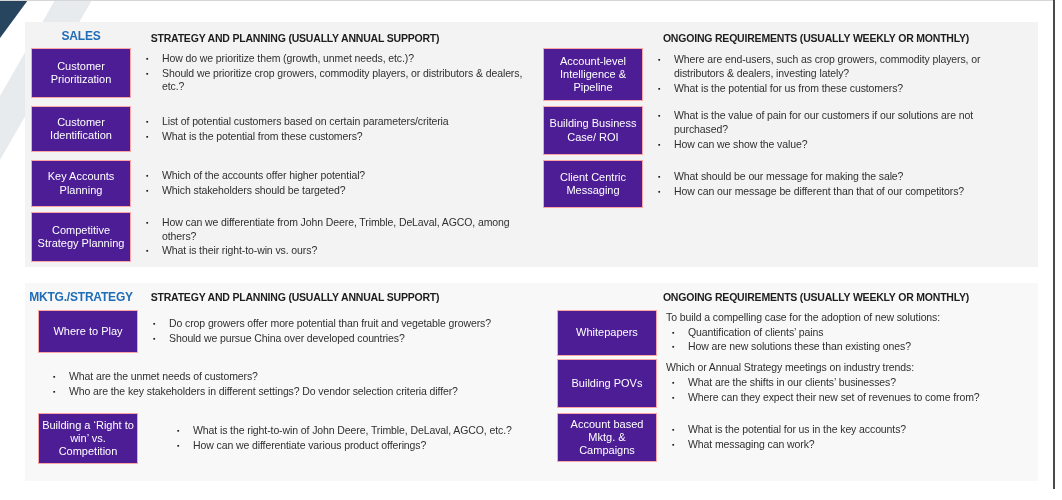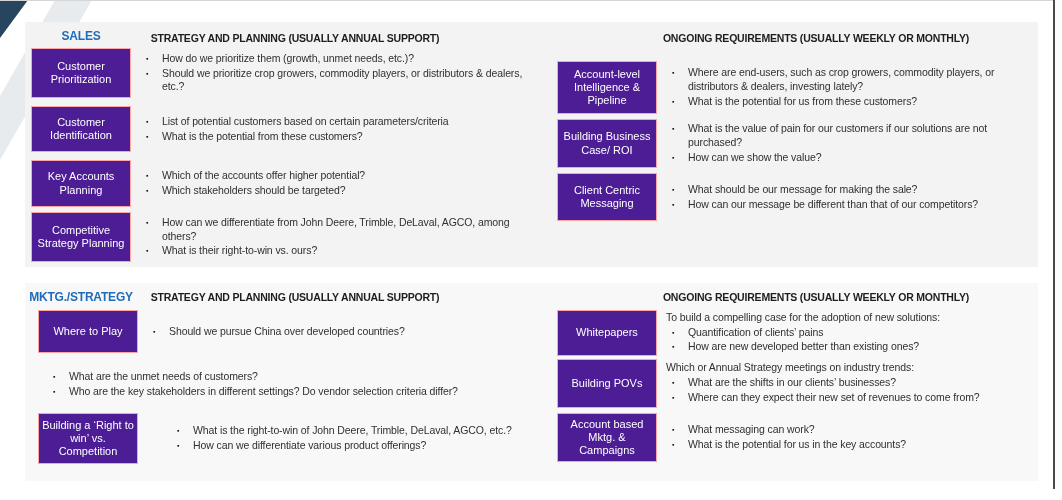--- a/index.html
+++ b/index.html
@@ -102,21 +102,21 @@
             <span class="bt">How can we differentiate from John Deere, Trimble, DeLaval, AGCO, among others?</span>
           </div>
         <div class="bullet">
             <span class="mk">▪</span>
             <span class="bt">What is their right-to-win vs. ours?</span>
           </div>
       </div>
     </div>
   </div>
 
-  <div class="col" style="left:557px;top:48px;width:479px;margin-top:13px;">
+  <div class="col" style="left:543px;top:48px;width:479px;">
     <div class="row" style="height:53px;margin-bottom:5px;">
       <div class="box">Account-level Intelligence &amp; Pipeline</div>
       <div class="bullets">
         <div class="bullet">
             <span class="mk">▪</span>
             <span class="bt">Where are end-users, such as crop growers, commodity players, or distributors &amp; dealers, investing lately?</span>
           </div>
         <div class="bullet">
             <span class="mk">▪</span>
             <span class="bt">What is the potential for us from these customers?</span>
@@ -154,20 +154,24 @@
   <div class="seclabel" style="left:16px;top:290px;width:130px;">MKTG./STRATEGY</div>
   <div class="colheader" style="left:110px;top:291px;width:370px;">STRATEGY AND PLANNING (USUALLY ANNUAL SUPPORT)</div>
   <div class="colheader" style="left:646px;top:291px;width:340px;">ONGOING REQUIREMENTS (USUALLY WEEKLY OR MONTHLY)</div>
 
   <div class="col" style="left:38px;top:310px;width:509px;">
     <div class="row" style="height:43px;margin-bottom:5px;">
       <div class="box">Where to Play</div>
       <div class="bullets">
         <div class="bullet">
             <span class="mk">▪</span>
+            <span class="bt">Do crop growers offer more potential than fruit and vegetable growers?</span>
+          </div>
+        <div class="bullet">
+            <span class="mk">▪</span>
             <span class="bt">Should we pursue China over developed countries?</span>
           </div>
       </div>
     </div>
     <div class="row" style="height:52px;margin-bottom:3px;">
       <div class="bullets">
         <div class="bullet">
             <span class="mk">▪</span>
             <span class="bt">What are the unmet needs of customers?</span>
           </div>
@@ -196,21 +200,21 @@
     <div class="row" style="height:46px;margin-bottom:3px;">
       <div class="box">Whitepapers</div>
       <div class="bullets">
         <div class="intro">To build a compelling case for the adoption of new solutions:</div>
         <div class="bullet">
             <span class="mk">▪</span>
             <span class="bt">Quantification of clients’ pains</span>
           </div>
         <div class="bullet">
             <span class="mk">▪</span>
-            <span class="bt">How are new developed better than existing ones?</span>
+            <span class="bt">How are new solutions these than existing ones?</span>
           </div>
       </div>
     </div>
     <div class="row" style="height:49px;margin-bottom:5px;">
       <div class="box">Building POVs</div>
       <div class="bullets">
         <div class="intro">Which or Annual Strategy meetings on industry trends:</div>
         <div class="bullet">
             <span class="mk">▪</span>
             <span class="bt">What are the shifts in our clients’ businesses?</span>
@@ -219,23 +223,23 @@
             <span class="mk">▪</span>
             <span class="bt">Where can they expect their new set of revenues to come from?</span>
           </div>
       </div>
     </div>
     <div class="row" style="height:49px;">
       <div class="box">Account based Mktg. &amp; Campaigns</div>
       <div class="bullets">
         <div class="bullet">
             <span class="mk">▪</span>
+            <span class="bt">What is the potential for us in the key accounts?</span>
+          </div>
+        <div class="bullet">
+            <span class="mk">▪</span>
             <span class="bt">What messaging can work?</span>
           </div>
-        <div class="bullet">
-            <span class="mk">▪</span>
-            <span class="bt">What is the potential for us in the key accounts?</span>
-          </div>
       </div>
     </div>
   </div>
 
 </div>
 
 </body></html>

